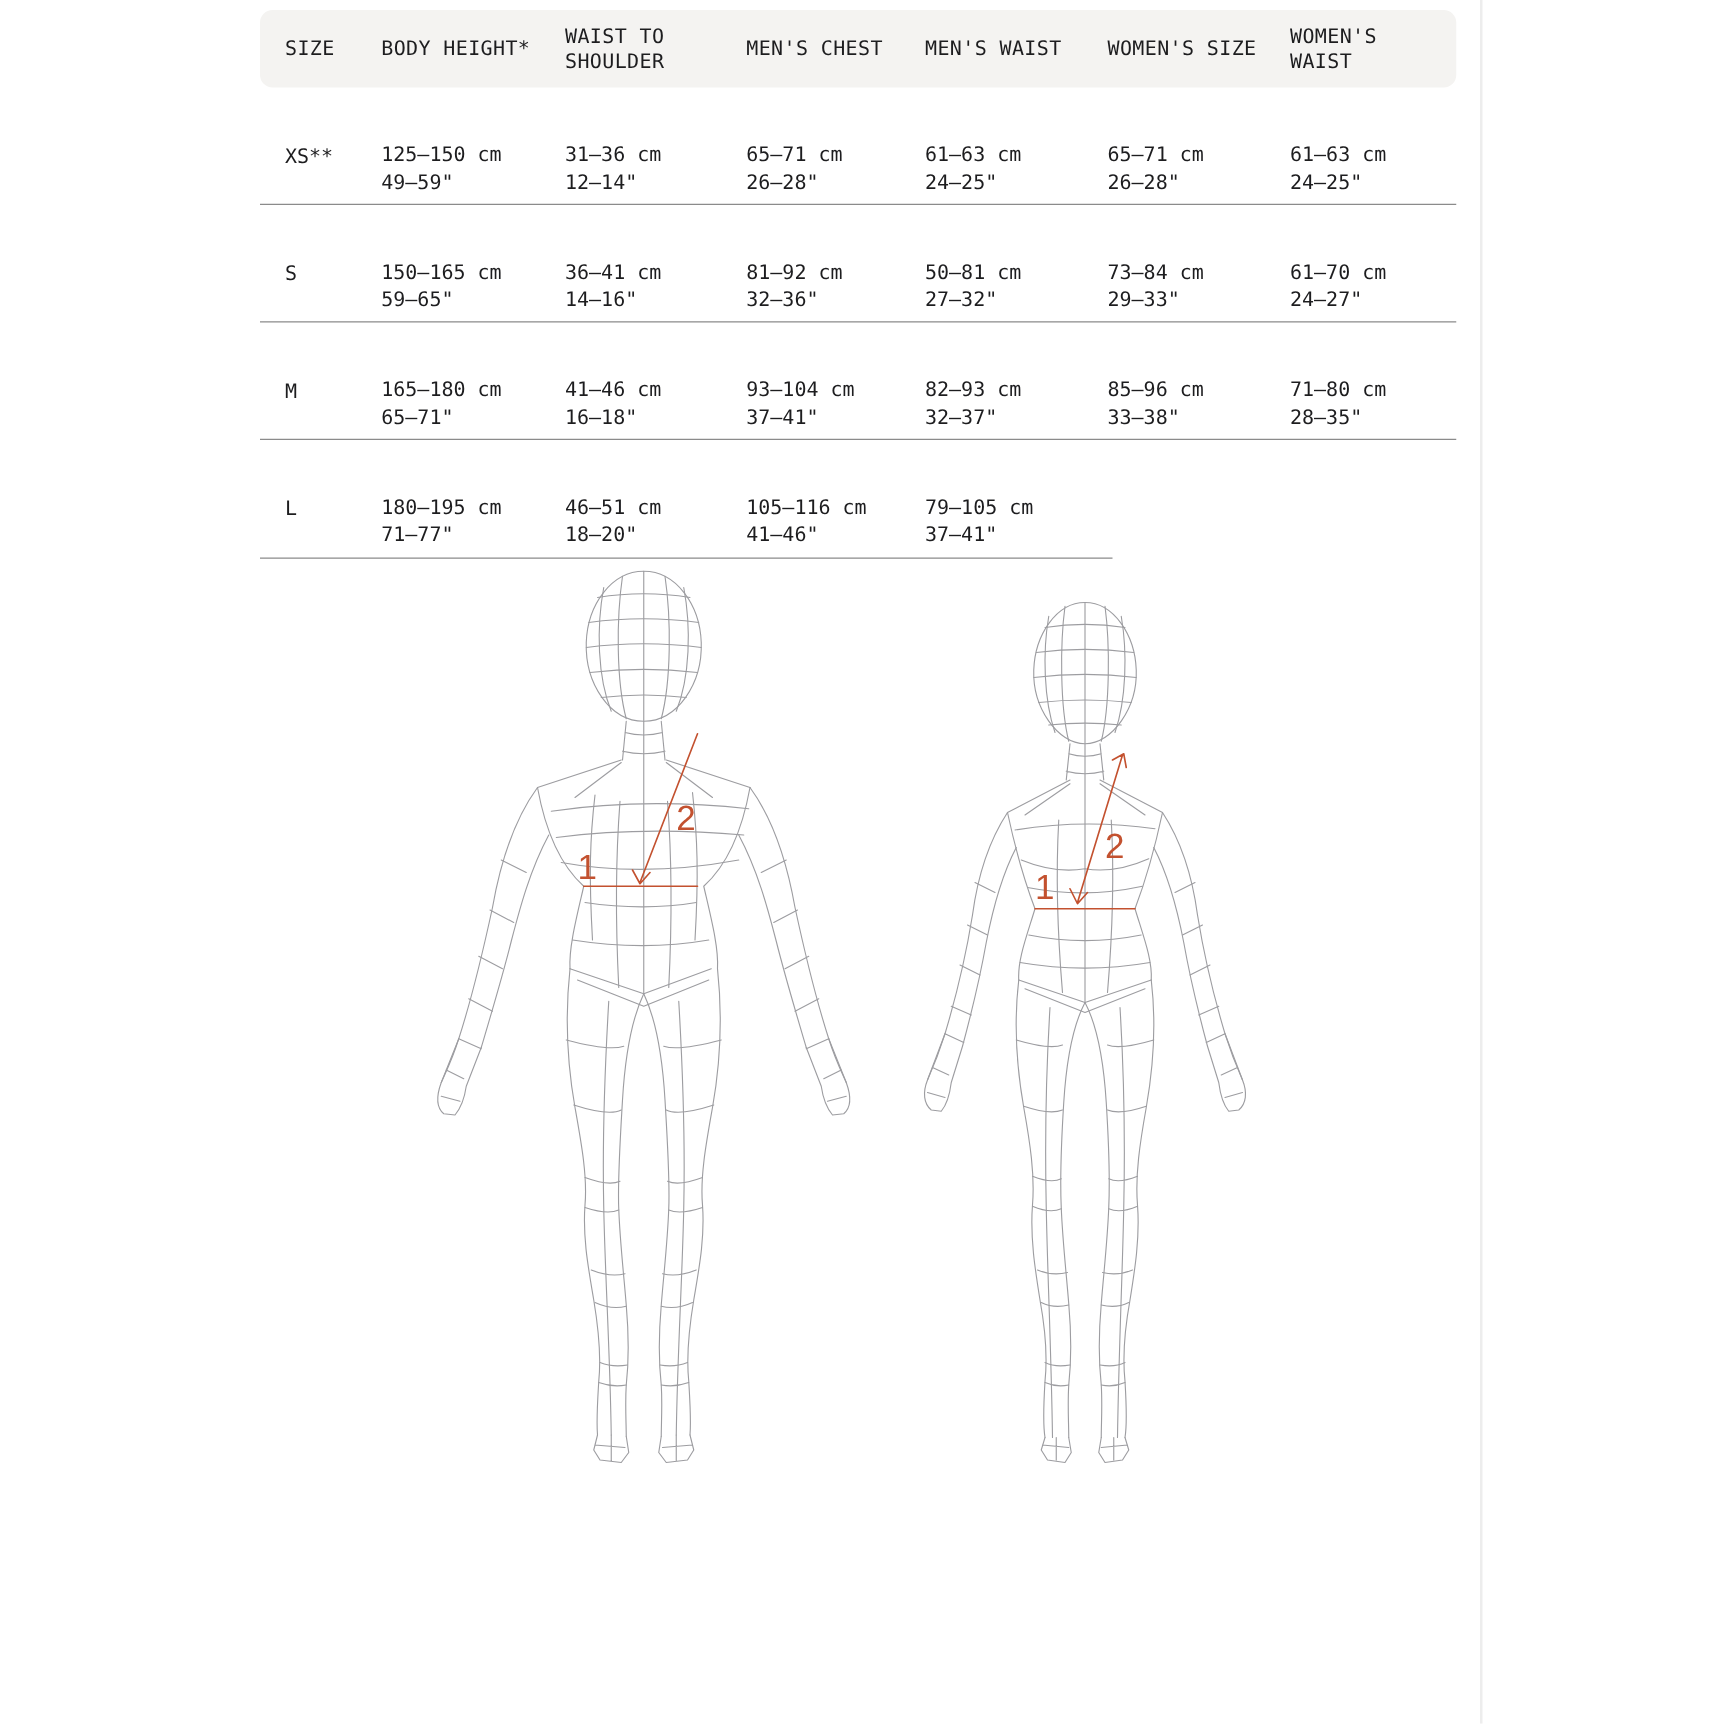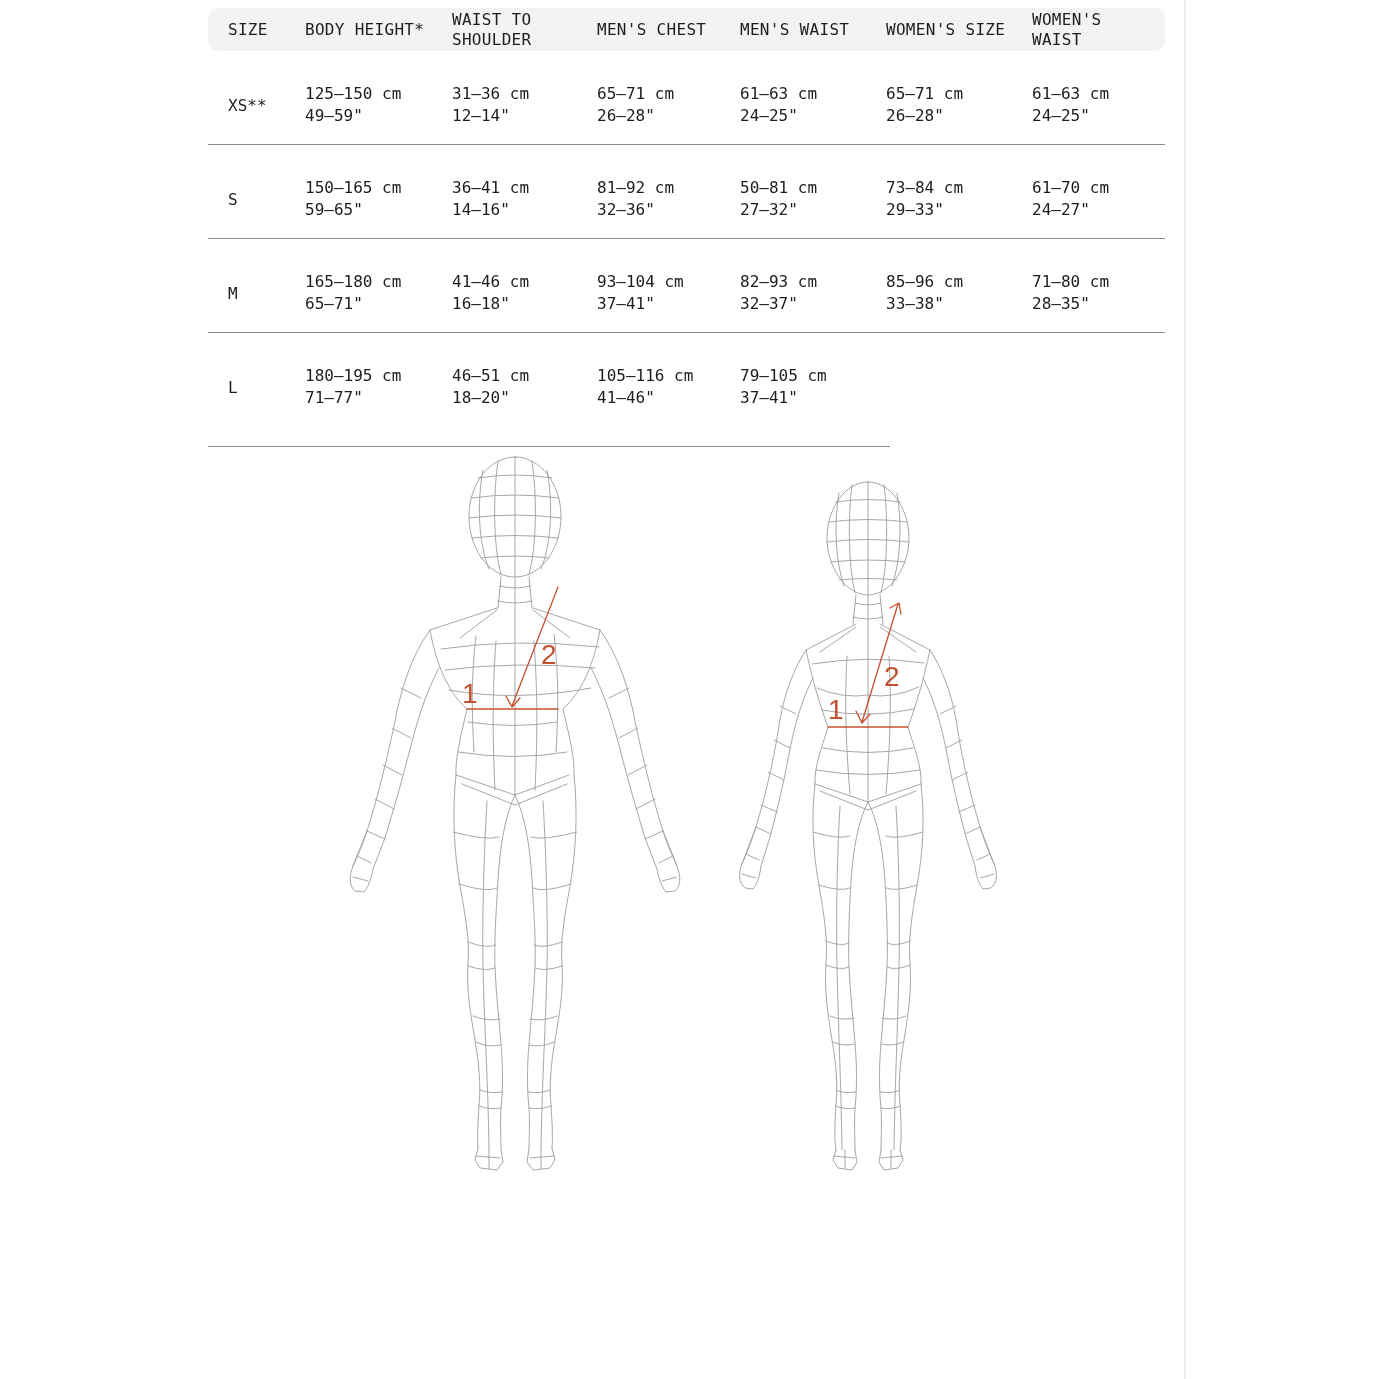--- a/index.html
+++ b/index.html
@@ -5,26 +5,26 @@
   html,body{margin:0;padding:0;background:#ffffff;}
   body{width:1378px;height:1379px;position:relative;overflow:hidden;
        font-family:"DejaVu Sans Mono", monospace;color:#1d1d1f;}
 
   .page-edge{position:absolute;left:1184px;top:0;width:2px;height:1379px;background:#ededed;}
 
   
   .size-table{position:absolute;left:208px;top:8px;width:957px;}
   .trow{display:grid;grid-template-columns:77px 147px 145px 143px 146px 146px 1fr;
         padding-left:20px;box-sizing:border-box;}
-  .thead{background:#f4f3f1;border-radius:10px;height:43px;align-items:center;
+  .thead{background:#f4f3f1;border-radius:10px;height:62px;align-items:center;
          font-size:16px;line-height:20px;letter-spacing:.3px;}
   .thead .hcell{padding-right:24px;}
   .drow{height:94px;padding-top:32px;align-items:start;border-bottom:1px solid #8b8b8b;}
   .drow.last{border-bottom:none;}
-  .cell{font-size:16px;line-height:22px;padding-right:24px;white-space:pre;}
+  .cell{font-size:16px;line-height:22px;padding-right:24px;white-space:pre;margin-top:11px;}
   .sizecell{font-size:16px;line-height:22px;padding-top:12px;}
   .short-divider{position:absolute;left:0;top:438px;width:682px;height:1px;background:#8b8b8b;}
 
   
   .figures{position:absolute;left:330px;top:440px;width:700px;height:740px;}
   .figures svg{display:block;width:700px;height:740px;}
   .wire{stroke:#9d9da1;fill:none;stroke-width:0.9;stroke-linejoin:round;stroke-linecap:round;}
   .redline{stroke:#c3512f;fill:none;stroke-width:1.3;stroke-linejoin:round;stroke-linecap:round;}
   .redlabel{fill:#c3512f;font-family:"Liberation Sans",sans-serif;font-size:28px;}
 

